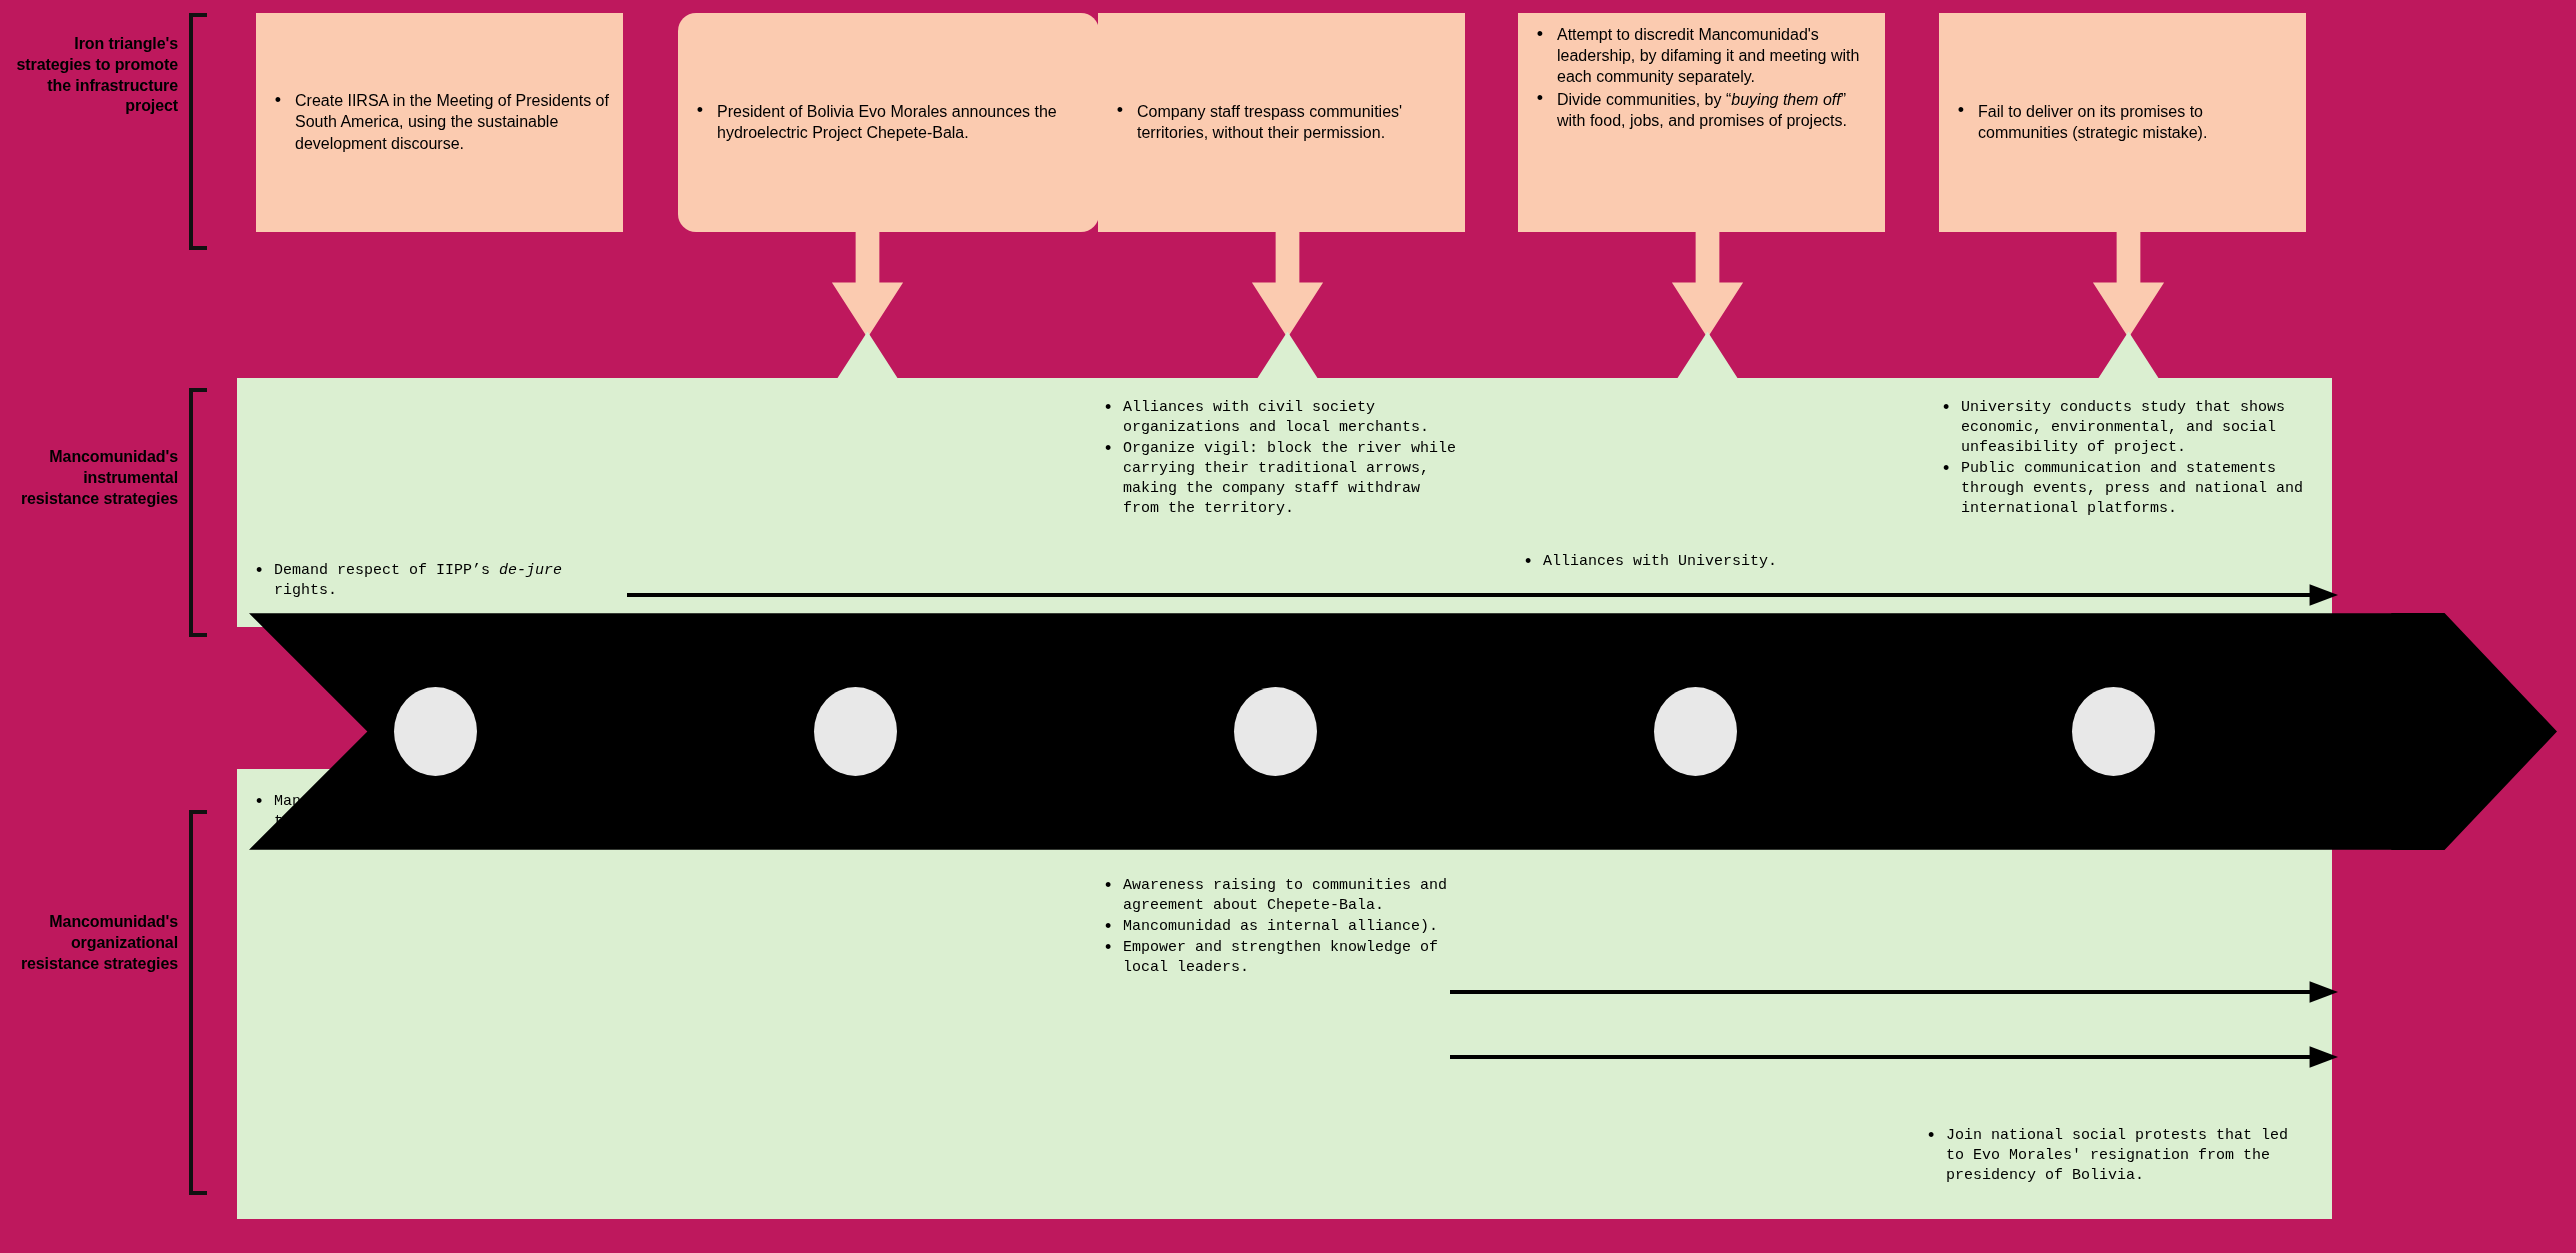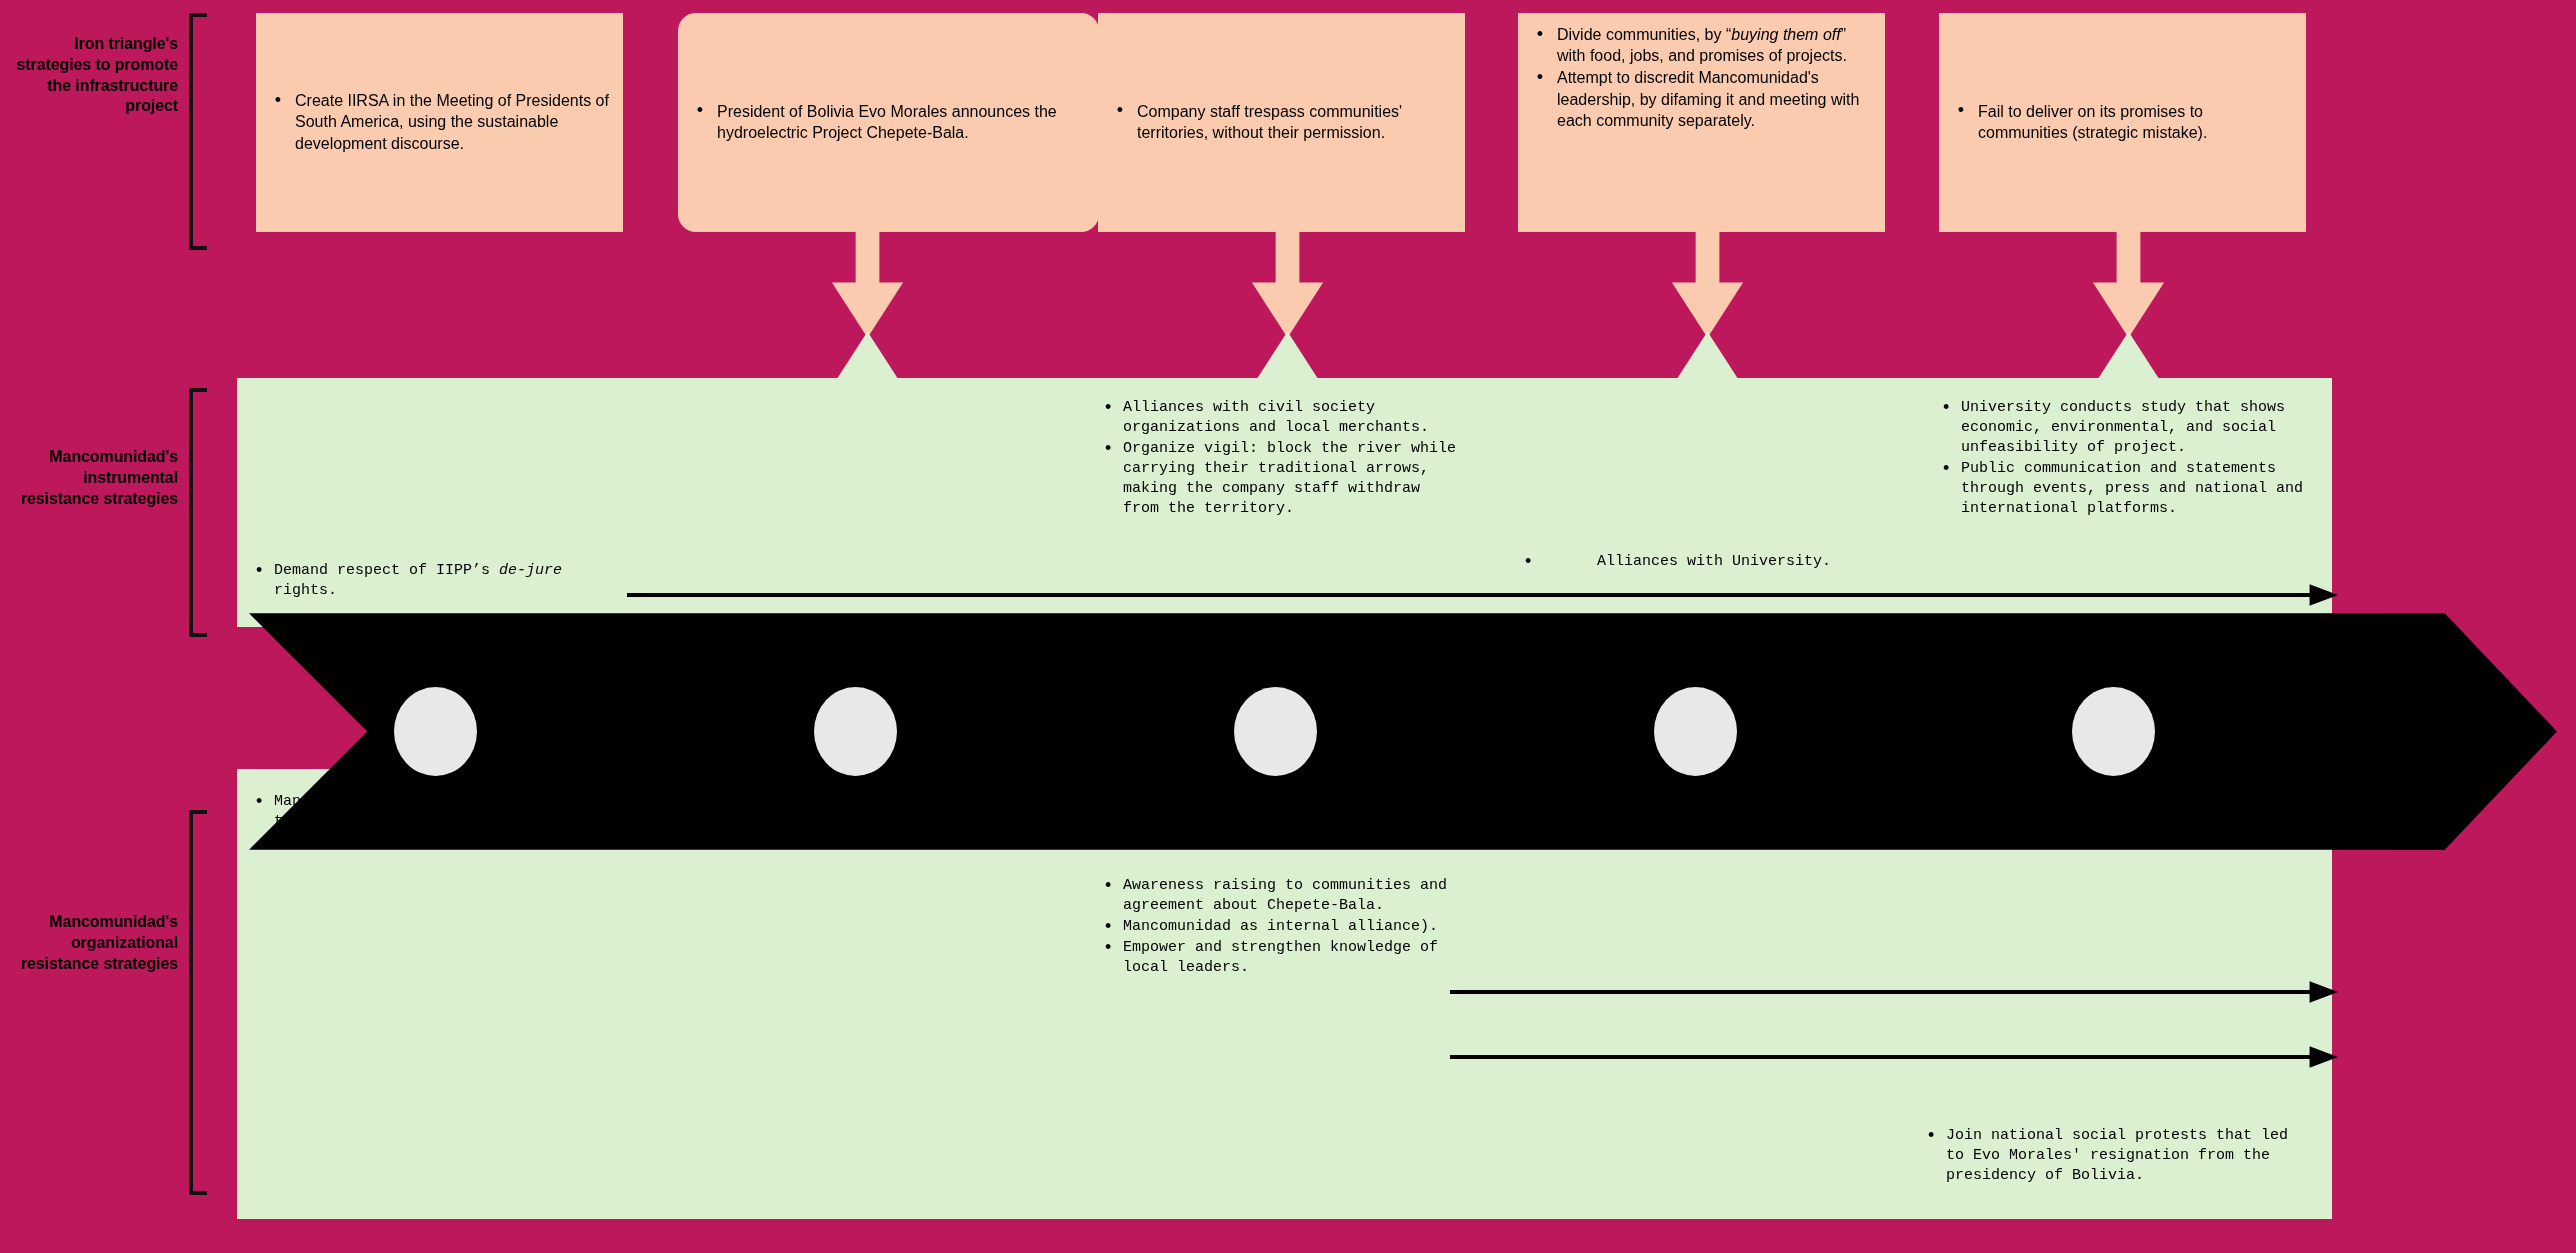--- a/index.html
+++ b/index.html
@@ -110,22 +110,22 @@
   </div>
 
   <div class="obox" style="left:1098px; top:13px; width:367px; height:219px; padding:0 14px;justify-content:center;">
     <ul>
       <li>Company staff trespass communities' territories, without their permission.</li>
     </ul>
   </div>
 
   <div class="obox" style="left:1518px; top:13px; width:367px; height:219px; padding:0 14px; align-items:flex-start; padding-top:10.7px;">
     <ul>
+      <li>Attempt to discredit Mancomunidad's leadership, by difaming it and meeting with each community separately.</li>
       <li>Divide communities, by “<em>buying them off</em>” with food, jobs, and promises of projects.</li>
-      <li>Attempt to discredit Mancomunidad's leadership, by difaming it and meeting with each community separately.</li>
     </ul>
   </div>
 
   <div class="obox" style="left:1939px; top:13px; width:367px; height:219px; padding:0 14px;">
     <ul>
       <li>Fail to deliver on its promises to communities (strategic mistake).</li>
     </ul>
   </div>
 
   <svg class="varrow" style="left:823px; top:232px;" width="89" height="107" viewBox="0 0 150 180">
@@ -165,21 +165,21 @@
     </ul>
   </div>
 
   <div class="gbox" style="left:1098px; top:398px; width:361px;">
     <ul>
       <li>Alliances with civil society organizations and local merchants.</li>
       <li>Organize vigil: block the river while carrying their traditional arrows, making the company staff withdraw from the territory.</li>
     </ul>
   </div>
 
-  <div class="gbox" style="left:1518px; top:552px; width:367px;text-align:center;">
+  <div class="gbox" style="left:1518px; top:552px; width:367px;">
     <ul>
       <li>Alliances with University.</li>
     </ul>
   </div>
 
   <div class="gbox" style="left:1936px; top:398px; width:379px;">
     <ul>
       <li>University conducts study that shows economic, environmental, and social unfeasibility of project.</li>
       <li>Public communication and statements through events, press and national and international platforms.</li>
     </ul>

